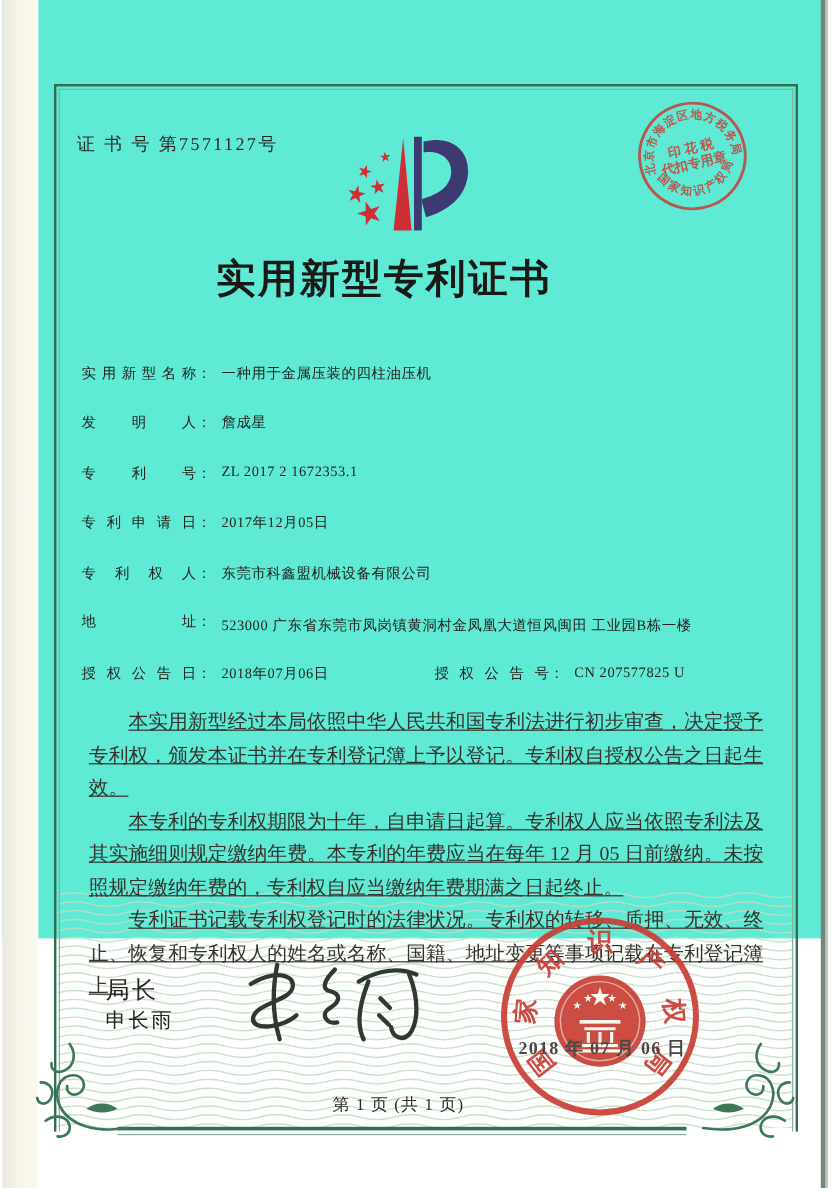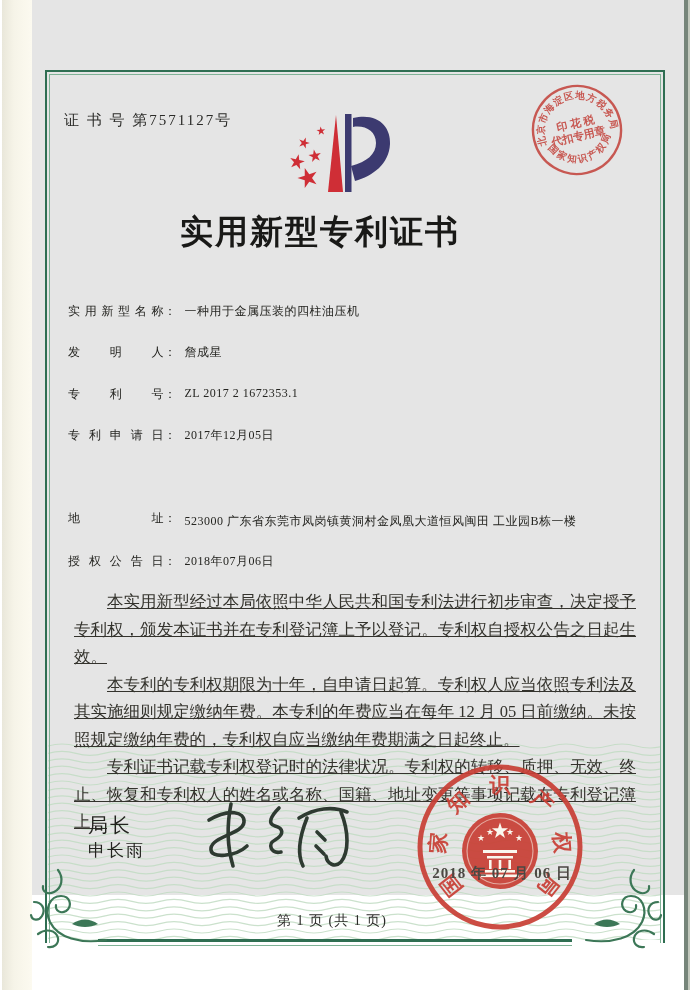--- a/index.html
+++ b/index.html
@@ -1,19 +1,19 @@
 <!DOCTYPE html>
 <html><head>
 <meta charset="utf-8">
 <style>
   html,body{margin:0;padding:0;}
   body{width:700px;height:990px;background:#ffffff;overflow:hidden;
        font-family:"Liberation Serif","DejaVu Serif",serif;}
-  .paper{position:absolute;left:2px;top:0;width:684px;height:895px;
-         background:#e5e5e5;}
+  .paper{position:absolute;left:2px;top:0;width:684px;height:782px;
+         background:#5eead4;}
   .paper-shade-left{position:absolute;left:0;top:0;width:30px;height:990px;
          background:linear-gradient(90deg,#e9e7da 0%,#f6f4e8 40%,#fcfaf0 100%);}
   .page-edge-right{position:absolute;left:684px;top:0;width:4px;height:990px;
          background:#76857a;}
   .page-edge-right2{position:absolute;left:688px;top:0;width:2px;height:990px;
          background:#c2c8bd;}
 
   
   .frame{position:absolute;left:43px;top:70px;width:620px;height:873px;
          border-style:solid;border-color:#2f6e52;border-width:2.5px 2.5px 0 2.5px;
@@ -168,25 +168,31 @@
   </div>
   <div class="frow" style="top:344px;">
     <span class="flabel">发明人</span><span class="fcolon">：</span><span class="fvalue">詹成星</span>
   </div>
   <div class="frow" style="top:386px;">
     <span class="flabel">专利号</span><span class="fcolon">：</span><span class="fvalue">ZL 2017 2 1672353.1</span>
   </div>
   <div class="frow" style="top:427px;">
     <span class="flabel">专利申请日</span><span class="fcolon">：</span><span class="fvalue">2017年12月05日</span>
   </div>
+  <div class="frow" style="top:470px;">
+    <span class="flabel">专利权人</span><span class="fcolon">：</span><span class="fvalue">东莞市科鑫盟机械设备有限公司</span>
+  </div>
   <div class="frow" style="top:510px;">
     <span class="flabel">地址</span><span class="fcolon">：</span><span class="fvalue wrap">523000 广东省东莞市凤岗镇黄洞村金凤凰大道恒风闽田 工业园B栋一楼</span>
   </div>
   <div class="frow" style="top:553px;">
     <span class="flabel">授权公告日</span><span class="fcolon">：</span><span class="fvalue">2018年07月06日</span>
+  </div>
+  <div class="frow right2" style="top:553px;">
+    <span class="flabel">授权公告号</span><span class="fcolon">：</span><span class="fvalue">CN 207577825 U</span>
   </div>
 
   <div class="paras">
     <p>本实用新型经过本局依照中华人民共和国专利法进行初步审查，决定授予专利权，颁发本证书并在专利登记簿上予以登记。专利权自授权公告之日起生效。</p>
     <p>本专利的专利权期限为十年，自申请日起算。专利权人应当依照专利法及其实施细则规定缴纳年费。本专利的年费应当在每年 12 月 05 日前缴纳。未按照规定缴纳年费的，专利权自应当缴纳年费期满之日起终止。</p>
     <p>专利证书记载专利权登记时的法律状况。专利权的转移、质押、无效、终止、恢复和专利权人的姓名或名称、国籍、地址变更等事项记载在专利登记簿上。</p>
   </div>
 
   <div class="signer-role">局长</div>
   <div class="signer-name">申长雨</div>

